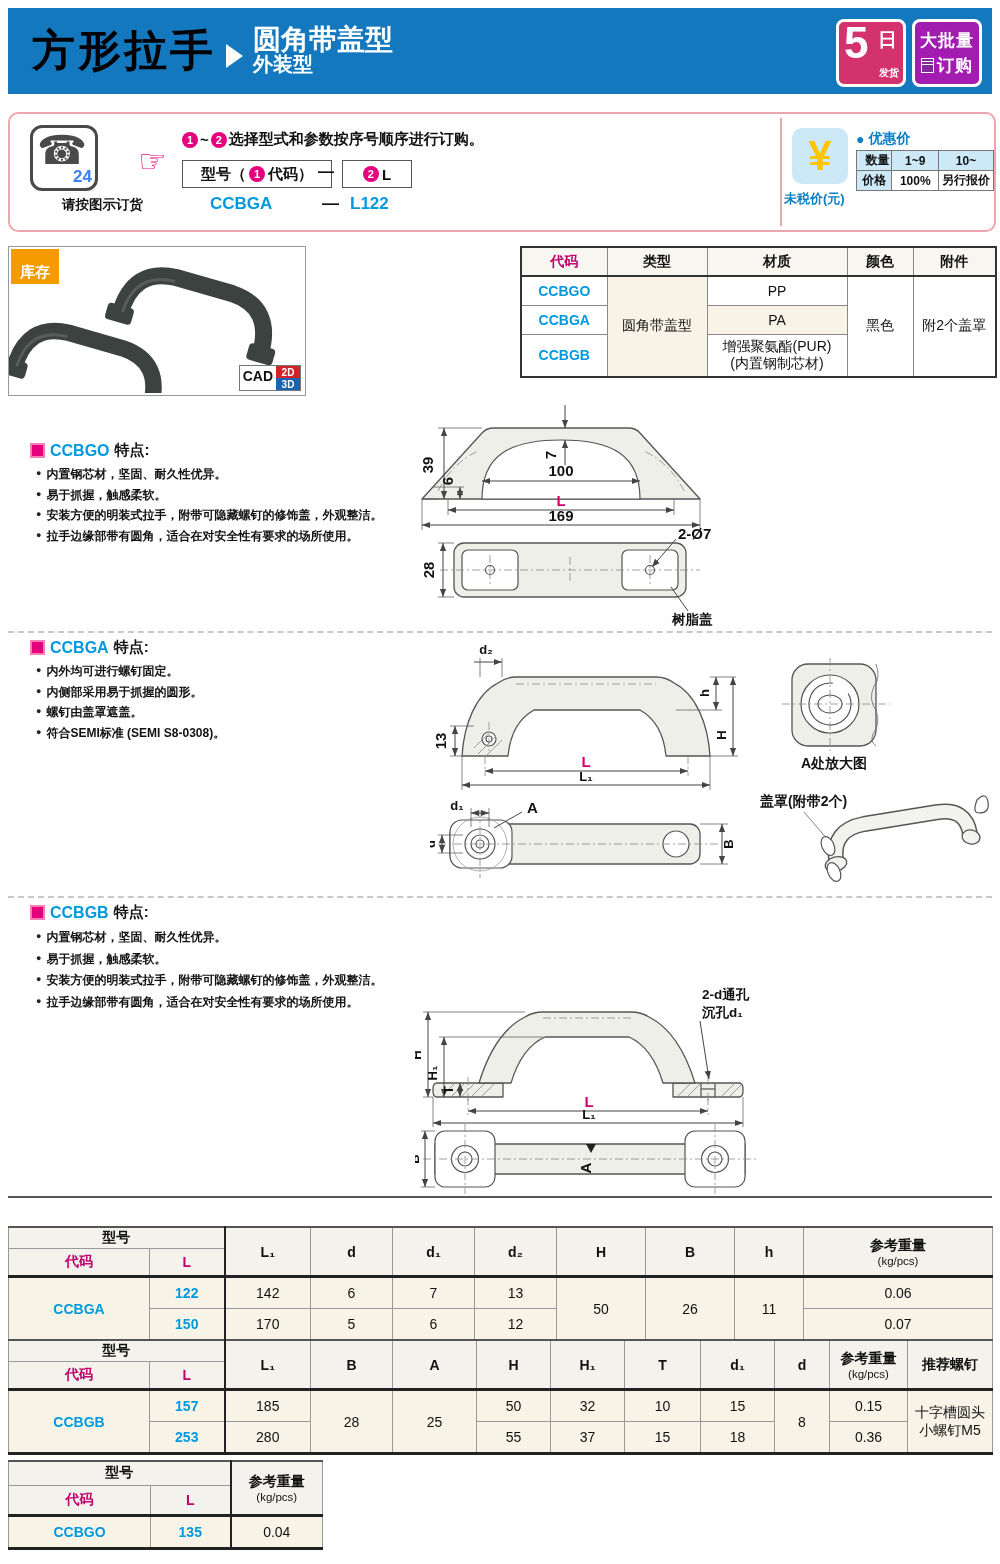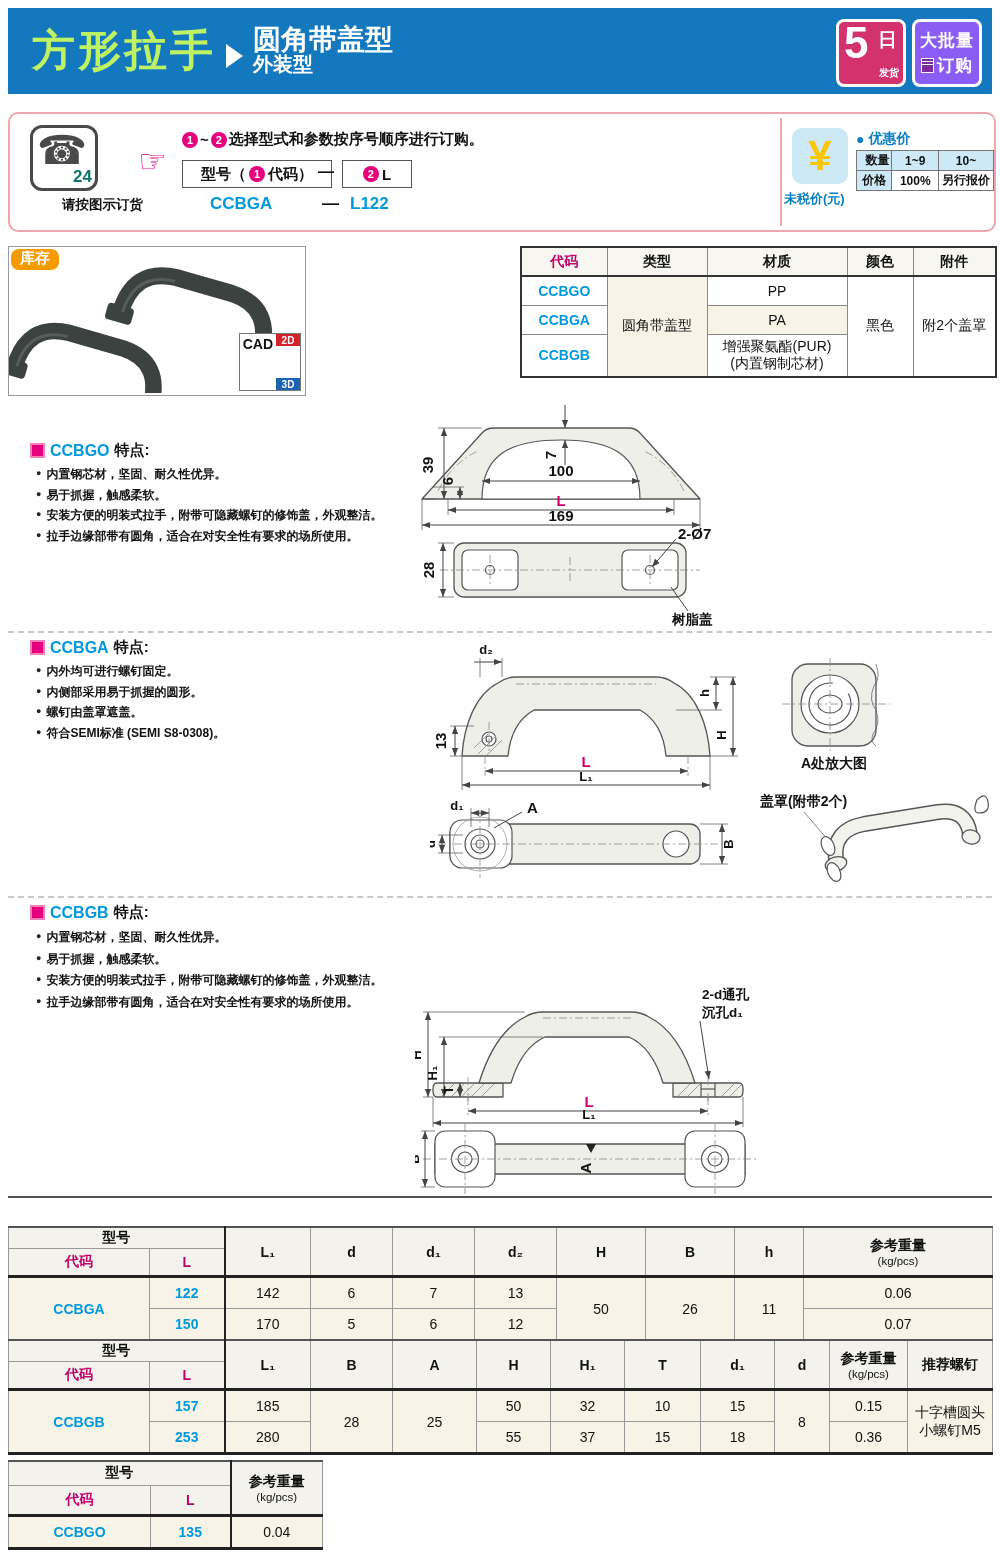--- a/index.html
+++ b/index.html
@@ -2,66 +2,66 @@
 <html><head>
 <meta charset="utf-8">
 <style>
   html,body{margin:0;padding:0;background:#fff;}
   .page{position:relative;width:1000px;height:1564px;background:#fff;overflow:hidden;
         font-family:"Liberation Sans","DejaVu Sans",sans-serif;color:#111;}
   .abs{position:absolute;}
 
   
   .header{left:8px;top:8px;width:984px;height:86px;background:#1478be;display:flex;align-items:center;}
-  .h-title{color:#bef264;font-size:43px;font-weight:bold;margin-left:24px;letter-spacing:3px;white-space:nowrap;}
+  .h-title{color:#000000;font-size:43px;font-weight:bold;margin-left:24px;letter-spacing:3px;white-space:nowrap;}
   .h-arrow{width:0;height:0;border-left:17px solid #fff;border-top:12px solid transparent;border-bottom:12px solid transparent;margin:10px 0 0 10px;}
   .h-sub{margin-left:10px;color:#fff;line-height:1.05;margin-top:-2px;}
   .h-sub .s1{font-size:28px;font-weight:bold;}
   .h-sub .s2{font-size:20px;font-weight:bold;}
   .badges{position:absolute;right:10px;top:11px;display:flex;gap:6px;}
   .badge{width:64px;height:62px;border:3px solid #fff;border-radius:8px;color:#fff;position:relative;font-weight:bold;}
   .badge-red{background:#d4326c;}
-  .badge-purple{background:#8b5cf6;display:flex;flex-direction:column;align-items:center;justify-content:center;gap:2px;}
+  .badge-purple{background:#a21caf;display:flex;flex-direction:column;align-items:center;justify-content:center;gap:2px;}
   .b5{position:absolute;left:5px;top:-4px;font-size:44px;}
   .bday{position:absolute;right:6px;top:5px;font-size:19px;}
   .bship{position:absolute;right:4px;bottom:4px;font-size:10px;}
   .bp1,.bp2{font-size:17px;letter-spacing:1px;display:flex;align-items:center;gap:3px;}
   .doc-ic{display:inline-block;width:11px;height:13px;border:1.5px solid #fff;background:
      linear-gradient(#7d2b9b 0 2px,#fff 2px 3px,#7d2b9b 3px 5px,#fff 5px 6px,#7d2b9b 6px);}
 
   
   .order{left:8px;top:112px;width:984px;height:116px;border:2px solid #eda6ad;border-radius:10px;}
   .odiv{position:absolute;left:770px;top:4px;bottom:4px;border-left:2px solid #eda6ad;}
   .phone{position:absolute;left:20px;top:11px;width:62px;height:60px;border:3px solid #4a4a4a;border-radius:12px;}
   .phone-g{position:absolute;left:4px;top:2px;font-size:40px;color:#4a4a4a;line-height:1;}
-  .phone-24{position:absolute;right:3px;bottom:1px;font-size:17px;font-weight:bold;color:#0f766e;}
+  .phone-24{position:absolute;right:3px;bottom:1px;font-size:17px;font-weight:bold;color:#3b82f6;}
   .phone-cap{position:absolute;left:23px;top:82px;width:110px;font-size:13.5px;font-weight:bold;text-align:right;}
   .pointer{position:absolute;left:128px;top:28px;font-size:32px;color:#e5007e;}
   .instr{position:absolute;left:172px;top:16px;display:flex;align-items:center;font-size:15px;font-weight:bold;gap:2px;}
   .circ{display:inline-flex;width:16px;height:16px;border-radius:50%;background:#e5007e;color:#fff;font-size:11px;font-weight:bold;align-items:center;justify-content:center;flex:0 0 auto;}
   .obox{position:absolute;top:46px;border:1.5px solid #555;background:#fff;height:26px;display:flex;align-items:center;padding:0 10px;font-size:15px;font-weight:bold;gap:3px;}
   .obox1{left:172px;width:128px;justify-content:center;}
   .obox2{left:332px;width:48px;justify-content:center;}
   .odash{position:absolute;left:308px;top:49px;font-size:16px;font-weight:bold;}
   .oex{position:absolute;top:80px;font-size:17px;font-weight:bold;color:#0099e0;}
   .yen{position:absolute;left:782px;top:14px;width:56px;height:56px;background:#cde9f7;border-radius:10px;display:flex;align-items:center;justify-content:center;font-size:42px;font-weight:bold;color:#fdc600;}
   .yen-cap{position:absolute;left:774px;top:76px;font-size:13px;font-weight:bold;color:#0b7fc4;white-space:nowrap;}
   .ptitle{position:absolute;left:846px;top:16px;font-size:14px;font-weight:bold;color:#0b7fc4;display:flex;align-items:center;gap:4px;}
   .ptbl{position:absolute;left:846px;top:36px;border-collapse:collapse;}
   .ptbl td{border:1px solid #777;font-size:12px;font-weight:bold;text-align:center;height:19px;padding:0 2px;}
   .pblue{background:#cde9f7;}
 
   
   .product{left:8px;top:246px;width:296px;height:148px;border:1px solid #999;background:#fff;}
-  .stock{position:absolute;left:2px;top:2px;background:#f59b00;color:#fff;font-size:15px;font-weight:bold;padding:0 9px 2px;border-radius:8px;}
+  .stock{position:absolute;left:2px;top:2px;background:#f59b00;color:#fff;font-size:15px;font-weight:bold;padding:14px 9px 2px;border-radius:0;}
   .cadb{position:absolute;right:4px;bottom:4px;display:flex;align-items:stretch;border:1px solid #777;background:#fff;}
   .cadt{font-size:14px;font-weight:bold;padding:2px 3px 0;}
   .cad2{width:24px;font-size:10px;font-weight:bold;color:#fff;background:#d2232a;display:flex;align-items:center;justify-content:center;}
   .cad3{width:24px;font-size:10px;font-weight:bold;color:#fff;background:#1b62b0;display:flex;align-items:center;justify-content:center;}
-  .cadcol{display:flex;flex-direction:column;gap:32px;}
+  .cadcol{display:flex;flex-direction:column;}
   .cadcol>div{height:12px;}
 
   
   .mat{position:absolute;left:520px;top:246px;border-collapse:collapse;table-layout:fixed;border:2px solid #333;}
   .mat th,.mat td{border:1px solid #888;font-size:14px;text-align:center;padding:0 2px;}
   .mat th{background:#f7f6f1;font-weight:bold;height:27px;border-bottom:2px solid #333;}
   .mat td{height:28px;}
   .mg{color:#c0006c;}
   .bl{color:#0099e0;font-weight:bold;}
   .cream{background:#f7f3e6;}

